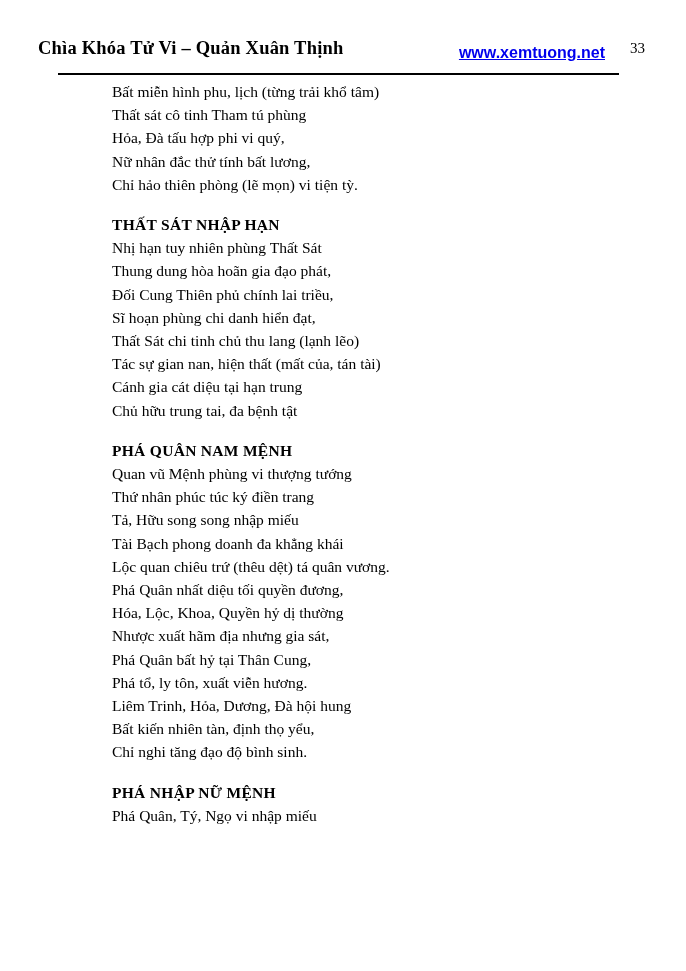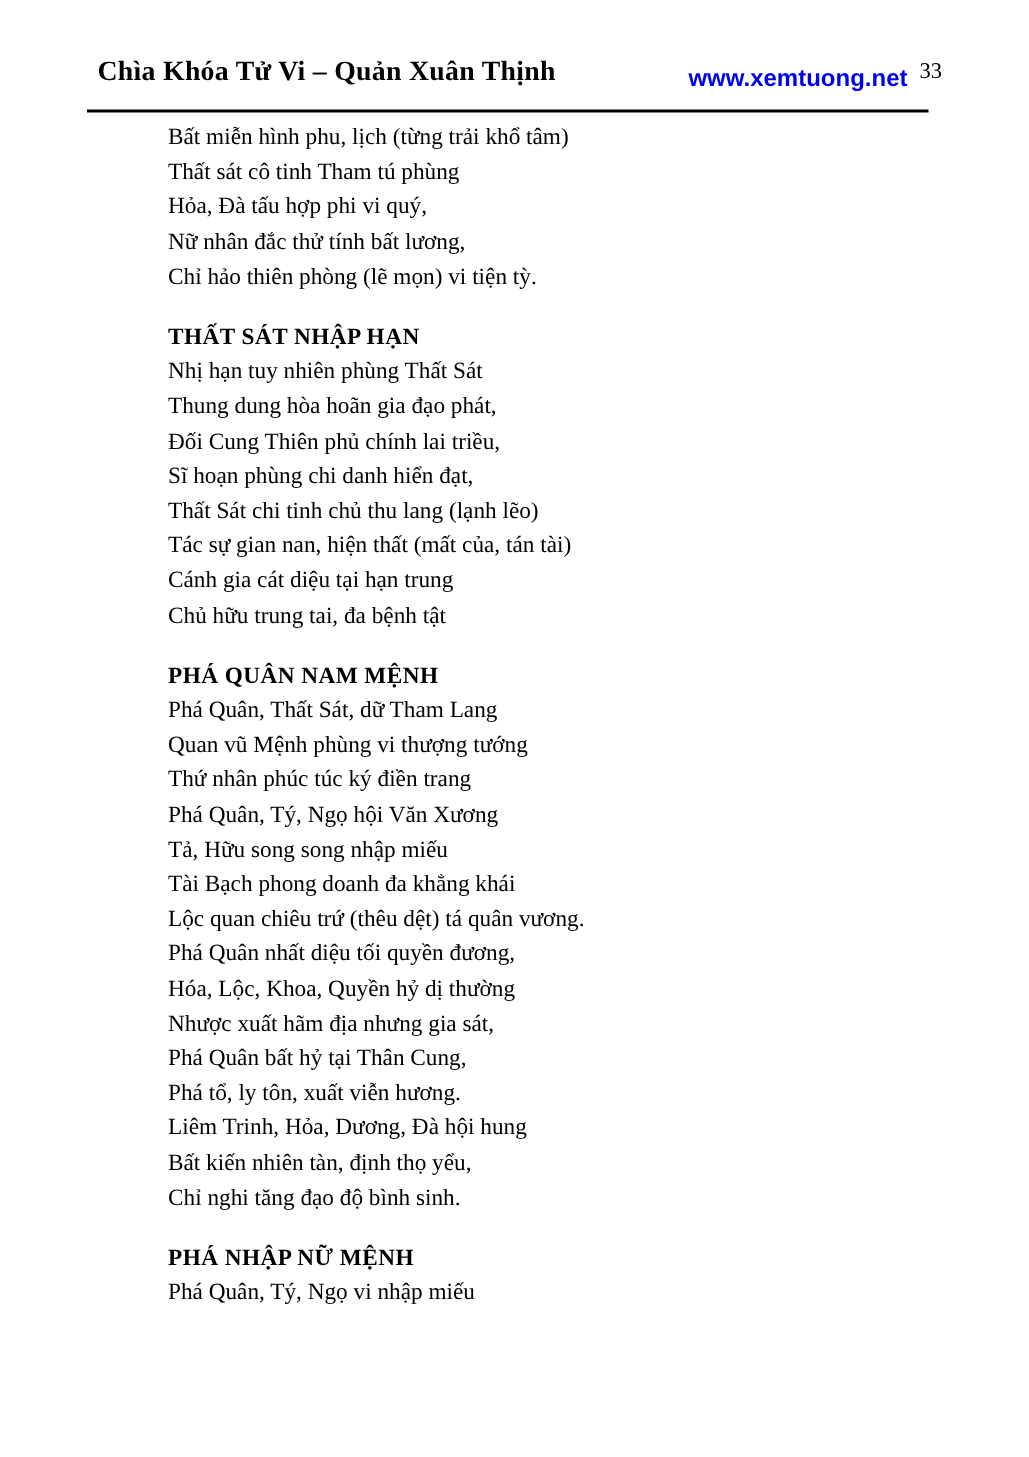--- a/index.html
+++ b/index.html
@@ -8,41 +8,42 @@
     position: relative;
     width: 686px;
     height: 971px;
     background: #ffffff;
     font-family: "Liberation Serif", serif;
     color: #000000;
     overflow: hidden;
   }
   .book-title {
     position: absolute;
-    left: 65px;
+    left: 38px;
     top: 38px;
     font-size: 18.5px;
     font-weight: bold;
     letter-spacing: 0.2px;
     white-space: nowrap;
   }
   .site-link {
     position: absolute;
     right: 81px;
     top: 44px;
     font-family: "Liberation Sans", sans-serif;
     font-size: 16px;
     font-weight: bold;
     color: #0000ee;
+    text-decoration: underline;
     cursor: pointer;
     white-space: nowrap;
   }
   .page-number {
     position: absolute;
-    left: 613px;
+    left: 630px;
     top: 40px;
     font-size: 15px;
     font-weight: normal;
   }
   .header-divider {
     position: absolute;
     left: 58px;
     top: 73px;
     width: 561px;
     height: 2px;
@@ -87,24 +88,22 @@
       <h2 class="section-heading">THẤT SÁT NHẬP HẠN</h2>
       <p class="poem-line">Nhị hạn tuy nhiên phùng Thất Sát</p>
       <p class="poem-line">Thung dung hòa hoãn gia đạo phát,</p>
       <p class="poem-line">Đối Cung Thiên phủ chính lai triều,</p>
       <p class="poem-line">Sĩ hoạn phùng chi danh hiển đạt,</p>
       <p class="poem-line">Thất Sát chi tinh chủ thu lang (lạnh lẽo)</p>
       <p class="poem-line">Tác sự gian nan, hiện thất (mất của, tán tài)</p>
       <p class="poem-line">Cánh gia cát diệu tại hạn trung</p>
       <p class="poem-line">Chủ hữu trung tai, đa bệnh tật</p>
       <h2 class="section-heading">PHÁ QUÂN NAM MỆNH</h2>
-      <p class="poem-line">Phá Quân, Thất Sát, dữ Tham Lang</p>
       <p class="poem-line">Quan vũ Mệnh phùng vi thượng tướng</p>
       <p class="poem-line">Thứ nhân phúc túc ký điền trang</p>
-      <p class="poem-line">Phá Quân, Tý, Ngọ hội Văn Xương</p>
       <p class="poem-line">Tả, Hữu song song nhập miếu</p>
       <p class="poem-line">Tài Bạch phong doanh đa khẳng khái</p>
       <p class="poem-line">Lộc quan chiêu trứ (thêu dệt) tá quân vương.</p>
       <p class="poem-line">Phá Quân nhất diệu tối quyền đương,</p>
       <p class="poem-line">Hóa, Lộc, Khoa, Quyền hỷ dị thường</p>
       <p class="poem-line">Nhược xuất hãm địa nhưng gia sát,</p>
       <p class="poem-line">Phá Quân bất hỷ tại Thân Cung,</p>
       <p class="poem-line">Phá tổ, ly tôn, xuất viễn hương.</p>
       <p class="poem-line">Liêm Trinh, Hỏa, Dương, Đà hội hung</p>
       <p class="poem-line">Bất kiến nhiên tàn, định thọ yểu,</p>

